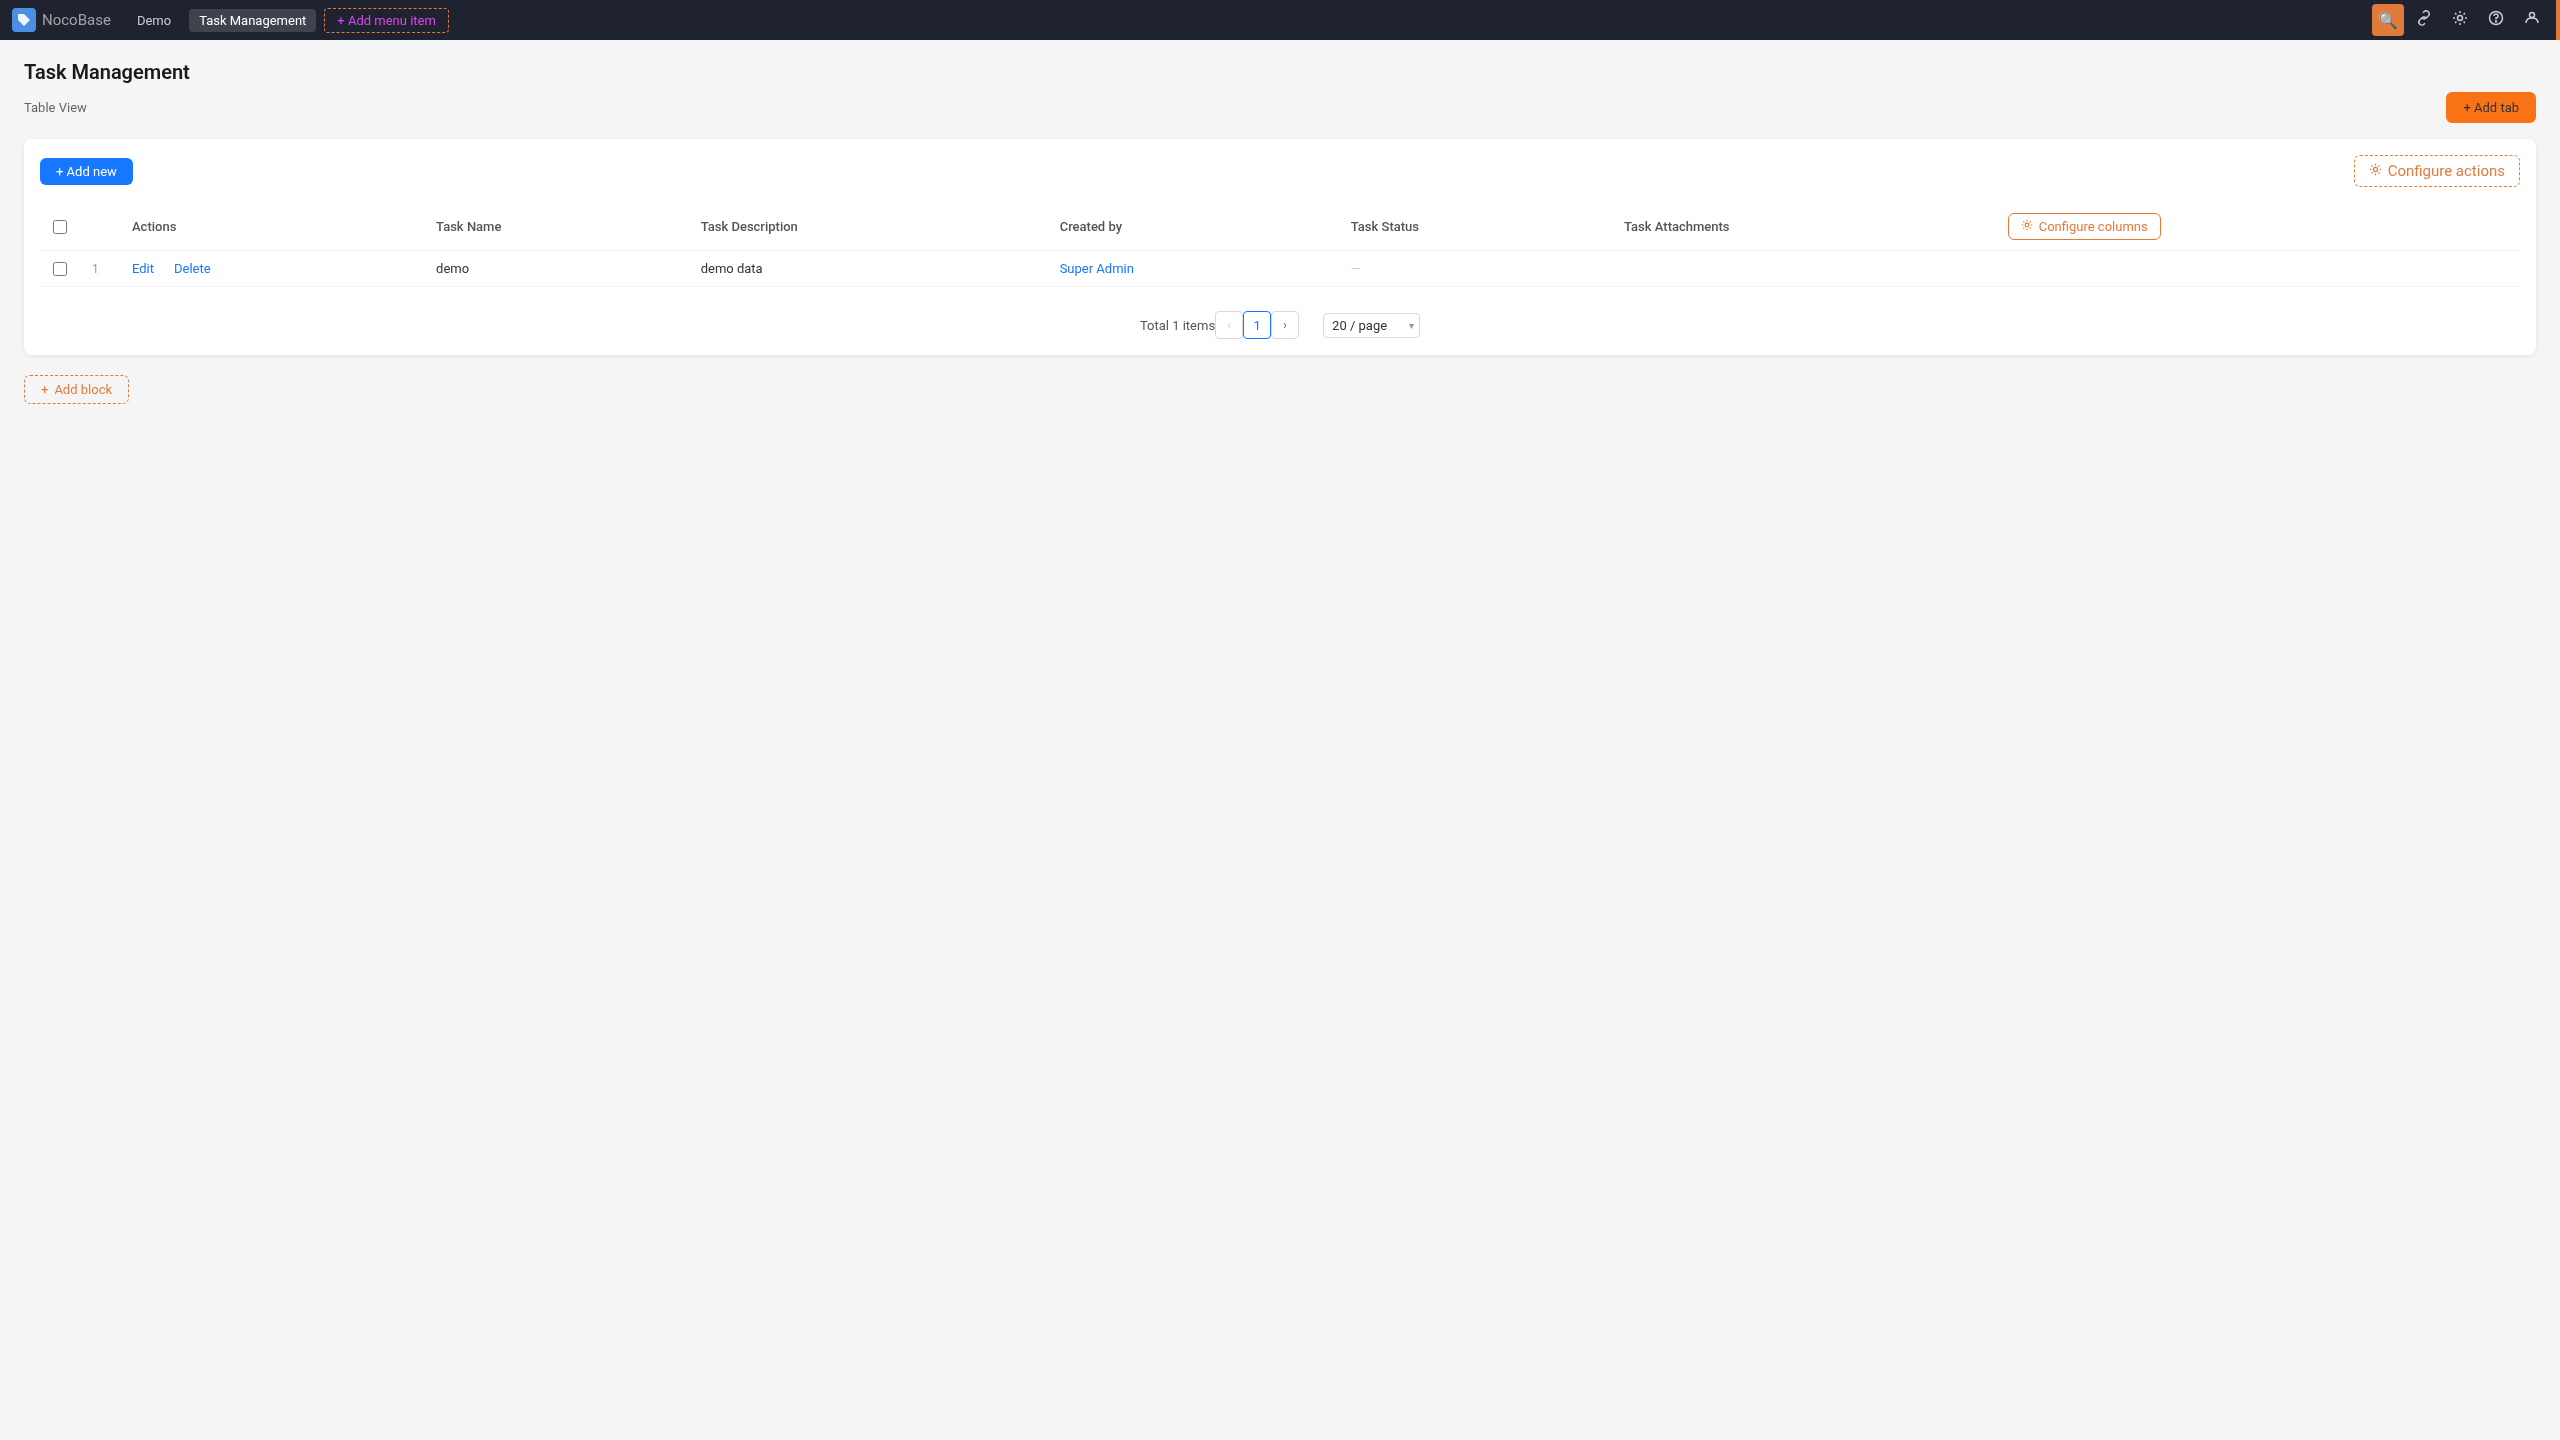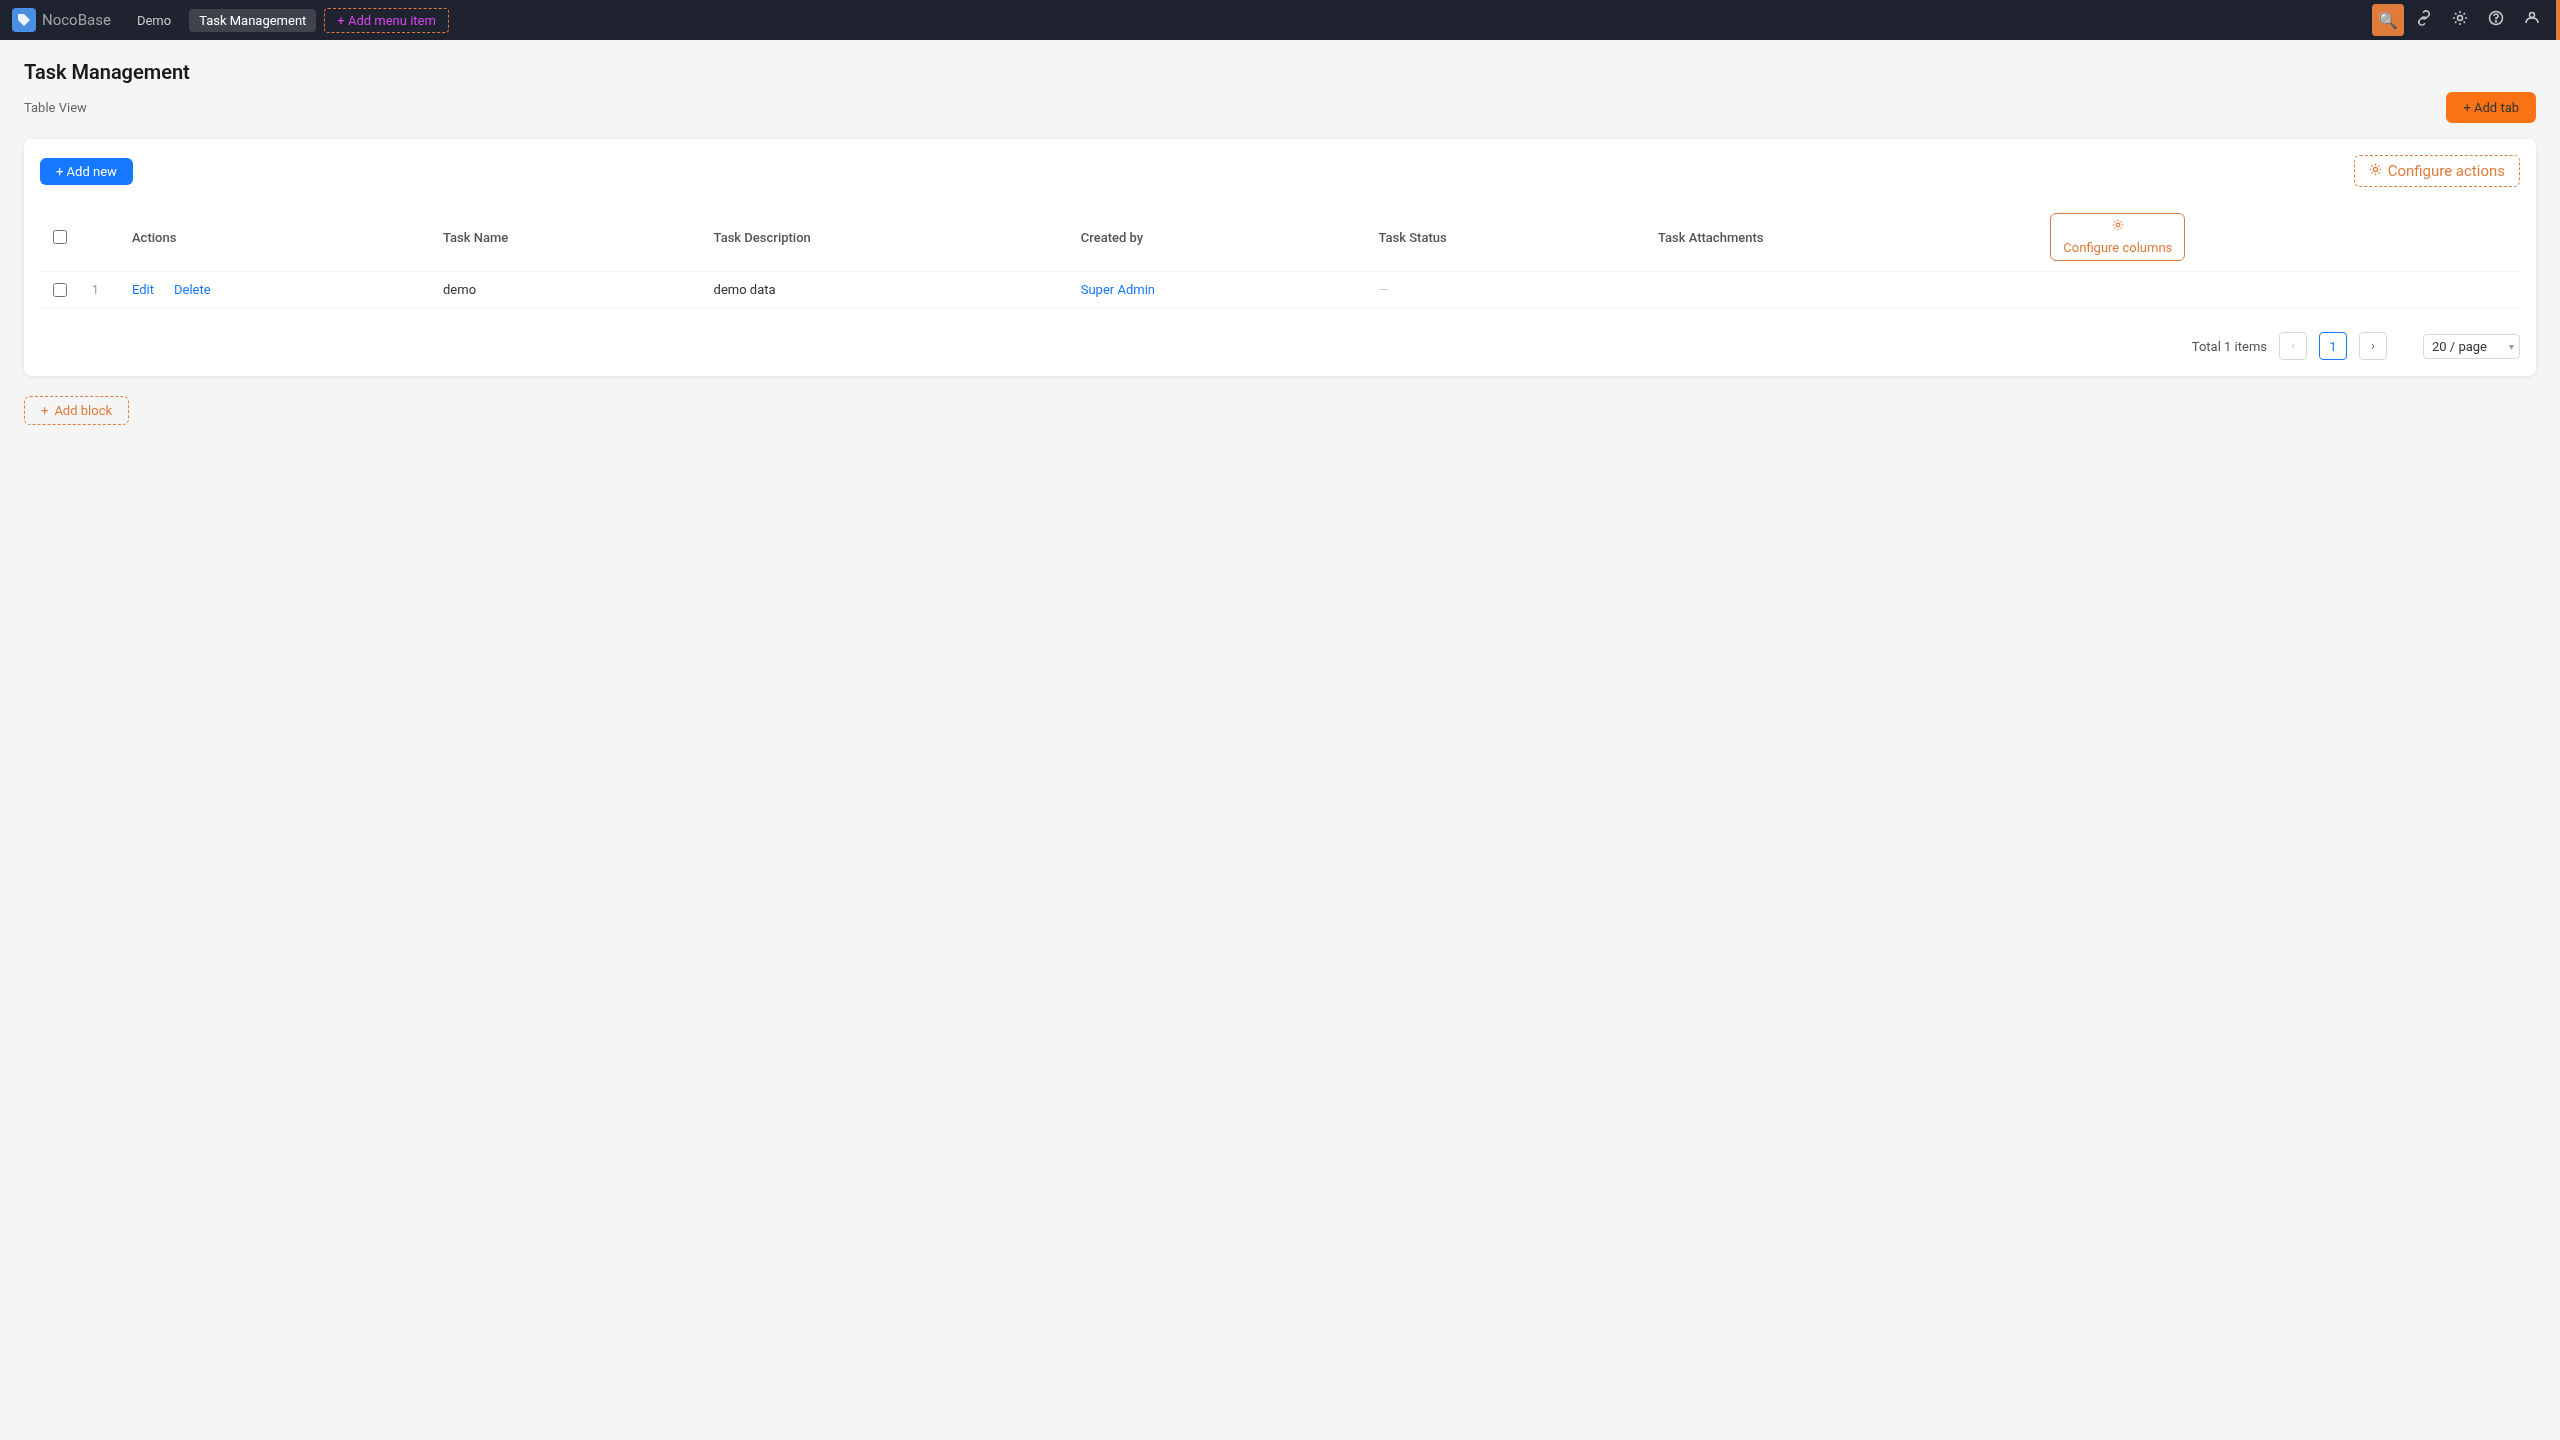--- a/index.html
+++ b/index.html
@@ -267,29 +267,28 @@
       border: 1px solid #e07b3c;
       color: #e07b3c;
       background: transparent;
       padding: 5px 12px;
       border-radius: 6px;
       cursor: pointer;
       font-size: 13px;
       display: flex;
       align-items: center;
       gap: 6px;
-      flex-direction: column;
     }
 
     
     .pagination-row {
       display: flex;
       align-items: center;
-      justify-content: flex-end;
-      gap: 12px;
+      justify-content: center;
+      gap: 0;
       margin-top: 16px;
       padding-top: 8px;
     }
 
     .total-items-text {
       font-size: 13px;
       color: #555;
     }
 
     .pagination-btn {

